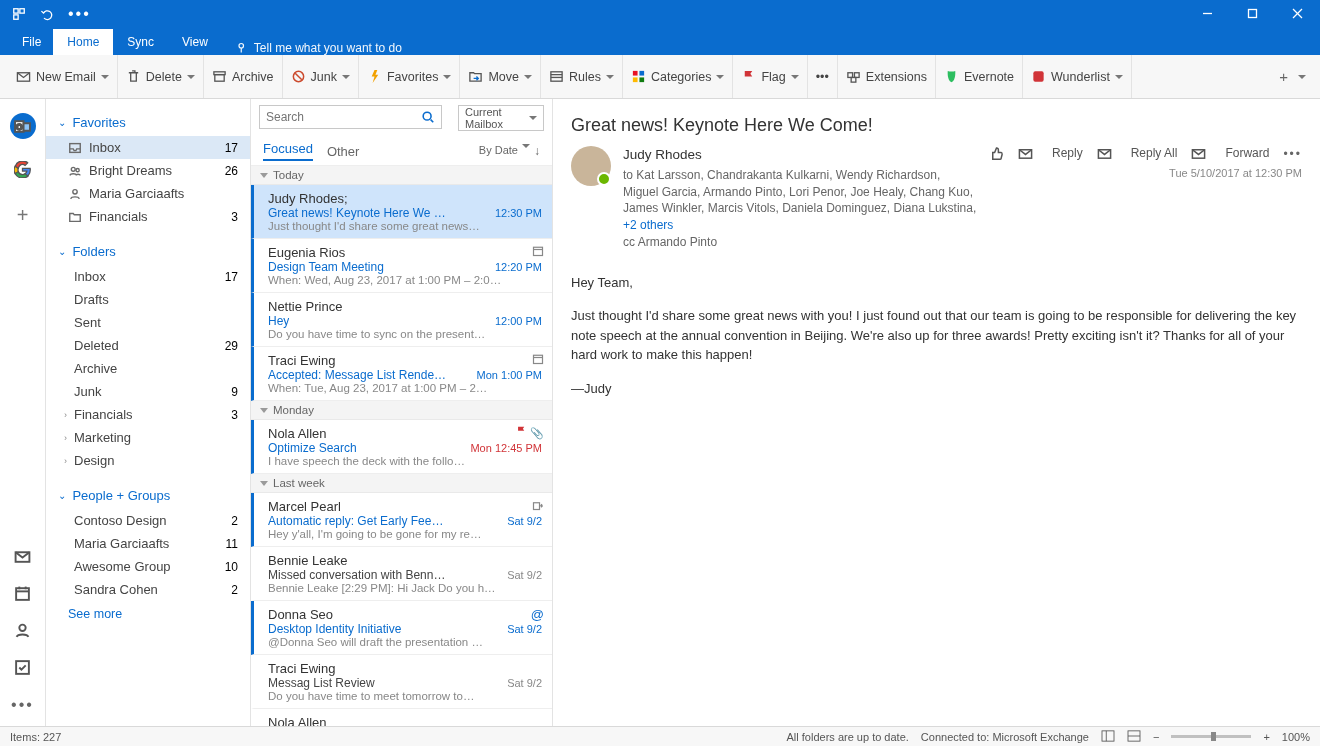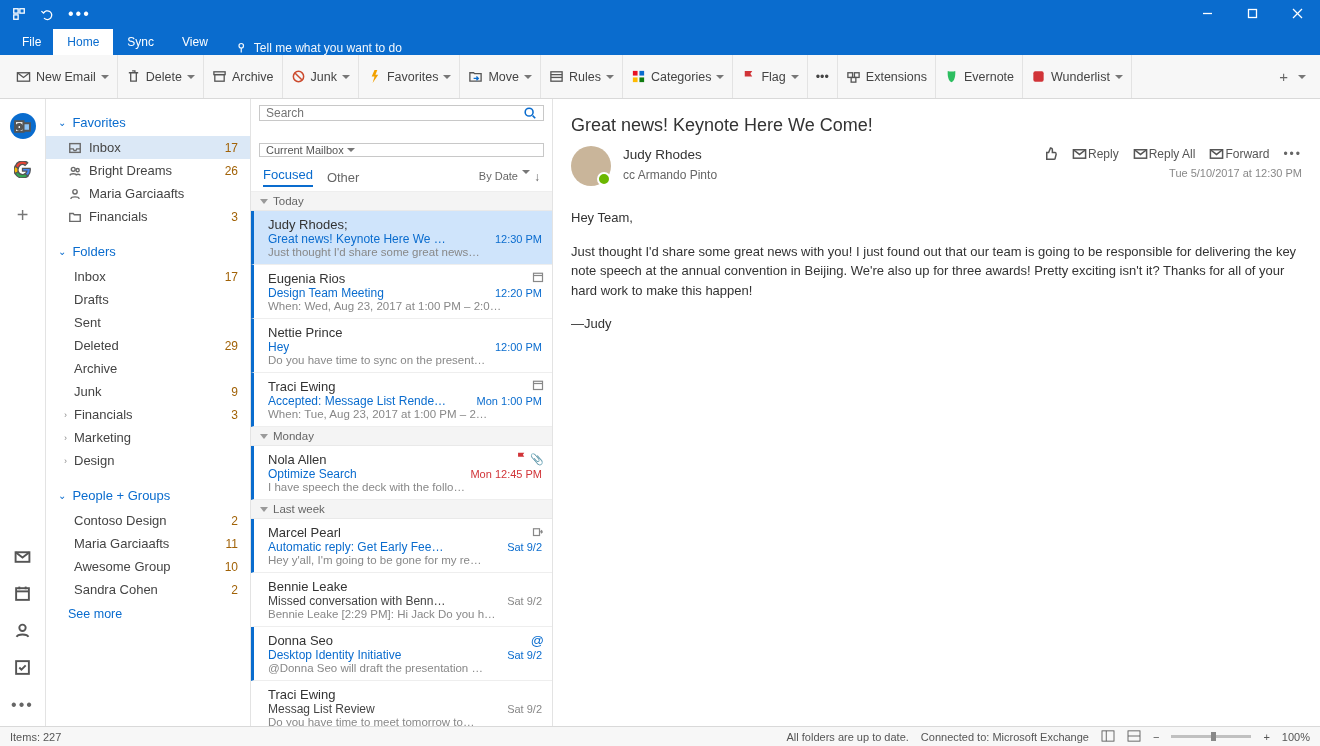--- a/index.html
+++ b/index.html
@@ -38,27 +38,27 @@
 .leftrail .bottom{margin-top:auto;display:flex;flex-direction:column;align-items:center;gap:16px;padding-bottom:12px;}
 .leftrail svg{width:17px;height:17px;stroke:#555;fill:none;stroke-width:1.8;}
 
 
 .folders { width:205px; border-right:1px solid #e3e3e3; overflow:auto; font-size:13px; padding-top:10px;}
 .section-hdr{display:flex;align-items:center;gap:6px;color:#0a6cce;padding:6px 12px;cursor:pointer;}
 .section-hdr .chv{font-size:10px;color:#0a6cce;}
 .folders .item{display:flex;align-items:center;padding:4px 12px 4px 22px;cursor:pointer;color:#444;justify-content:space-between;}
 .folders .item.sel{background:#dbe8f6;}
 .folders .item .lbl{display:flex;align-items:center;gap:7px;}
-.folders .count{color:#a16207;font-size:12px;}
+.folders .count{color:#000000;font-size:12px;}
 .folders svg{width:14px;height:14px;stroke:#6b6b6b;fill:none;stroke-width:1.6;}
 .seemore{color:#0a6cce;padding:6px 22px;cursor:pointer;font-size:12.5px;}
 
 
 .msglist{width:302px;border-right:1px solid #e3e3e3;display:flex;flex-direction:column;min-height:0;}
-.searchrow{display:flex;gap:22px;padding:6px 8px;flex-direction:column;}
+.searchrow{display:flex;gap:16px;padding:6px 8px;}
 .searchbox{flex:1;border:1px solid #c8c8c8;height:24px;display:flex;align-items:center;padding:0 6px;background:#fff;}
 .searchbox input{border:none;outline:none;flex:1;font-size:12px;color:#555;}
 .scopebox{border:1px solid #c8c8c8;font-size:11px;color:#555;display:flex;align-items:center;padding:0 6px;cursor:pointer;gap:3px;}
 .listtabs{display:flex;align-items:center;padding:4px 12px;font-size:13px;border-bottom:1px solid #eee;}
 .listtabs .lt{margin-right:14px;color:#666;cursor:pointer;}
 .listtabs .lt.active{color:#0a6cce;border-bottom:2px solid #0a6cce;padding-bottom:3px;}
 .listtabs .sort{margin-left:auto;font-size:11px;color:#666;display:flex;gap:4px;cursor:pointer;}
 .scroller{flex:1;overflow-y:scroll;}
 .grouphdr{background:#f4f4f4;padding:3px 22px;font-size:11.5px;color:#666;border-bottom:1px solid #e9e9e9;cursor:pointer;position:relative;}
 .grouphdr::before{content:"";position:absolute;left:9px;top:7px;width:0;height:0;border-left:4px solid transparent;border-right:4px solid transparent;border-top:5px solid #9a9a9a;}
@@ -78,21 +78,21 @@
 
 .reading{flex:1;padding:16px 18px 0 18px;overflow:auto;font-size:13px;color:#333;min-width:0;}
 .reading h2{font-weight:400;font-size:18px;color:#333;margin-bottom:10px;}
 .hdrblock{display:flex;gap:12px;position:relative;}
 .avatar{width:40px;height:40px;border-radius:50%;background:#c9b59a;position:relative;flex-shrink:0;}
 .avatar::after{content:"";position:absolute;bottom:0;right:0;width:10px;height:10px;border-radius:50%;background:#6bb700;border:2px solid #fff;}
 .hdrinfo{flex:1;font-size:12px;color:#666;max-width:430px;line-height:1.4;}
 .hdrinfo .sender{color:#333;font-size:13.5px;margin-bottom:2px;}
 .hdrinfo .others{color:#0a6cce;}
 .actions{display:flex;gap:14px;align-items:center;font-size:12px;color:#555;margin-left:auto;}
-.actions .abtn{display:flex;align-items:center;gap:1px;cursor:pointer;}
+.actions .abtn{display:flex;align-items:flex-start;gap:19px;cursor:pointer;}
 .actions svg{width:15px;height:15px;stroke:#555;fill:none;stroke-width:1.6;}
 .datetxt{font-size:11px;color:#888;text-align:right;margin-top:6px;}
 .body{margin-top:22px;font-size:13px;color:#333;line-height:1.5;}
 .body p{margin-bottom:14px;}
 
 
 .statusbar{height:20px;border-top:1px solid #d9d9d9;background:#f7f7f7;font-size:11px;color:#555;display:flex;align-items:center;padding:0 10px;}
 .statusbar .right{margin-left:auto;display:flex;align-items:center;gap:12px;}
 .slider{width:80px;height:3px;background:#c0c0c0;position:relative;}
 .slider::before{content:"";position:absolute;top:-3px;left:50%;width:5px;height:9px;background:#888;}
@@ -560,20 +560,21 @@
   </div>
       </div>
   </div>
 
   <div class="reading">
     <h2>Great news! Keynote Here We Come!</h2>
     <div class="hdrblock">
       <div class="avatar"></div>
       <div class="hdrinfo">
         <div class="sender">Judy Rhodes</div>
+        <div><span>to</span> <span>Kat Larsson, Chandrakanta Kulkarni, Wendy Richardson, Miguel Garcia, Armando Pinto, Lori Penor, Joe Healy, Chang Kuo, James Winkler, Marcis Vitols, Daniela Dominguez, Diana Lukstina, </span><span class="others">+2 others</span></div>
         <div><span>cc</span> <span>Armando Pinto</span></div>
       </div>
       <div style="margin-left:auto;text-align:right;">
         <div class="actions">
           <span class="abtn">
               <svg viewBox="0 0 16 16">
                 <path d="M4 14V7h2l2-5c1 0 2 1 2 2v3h3c1 0 1 1 1 2l-1 4c0 1-1 1-1 1H4z"></path>
               </svg>
             </span>
           <span class="abtn">

